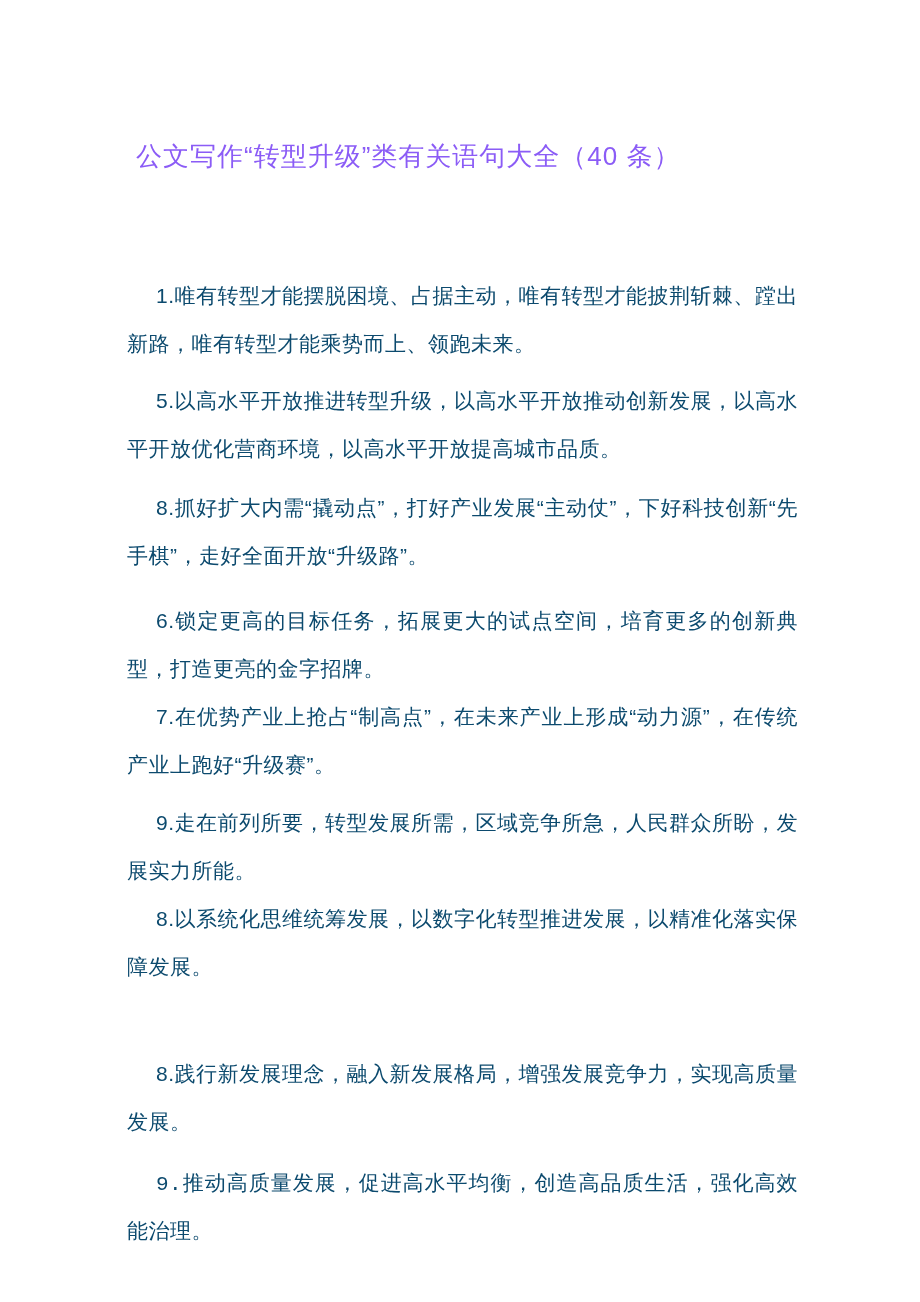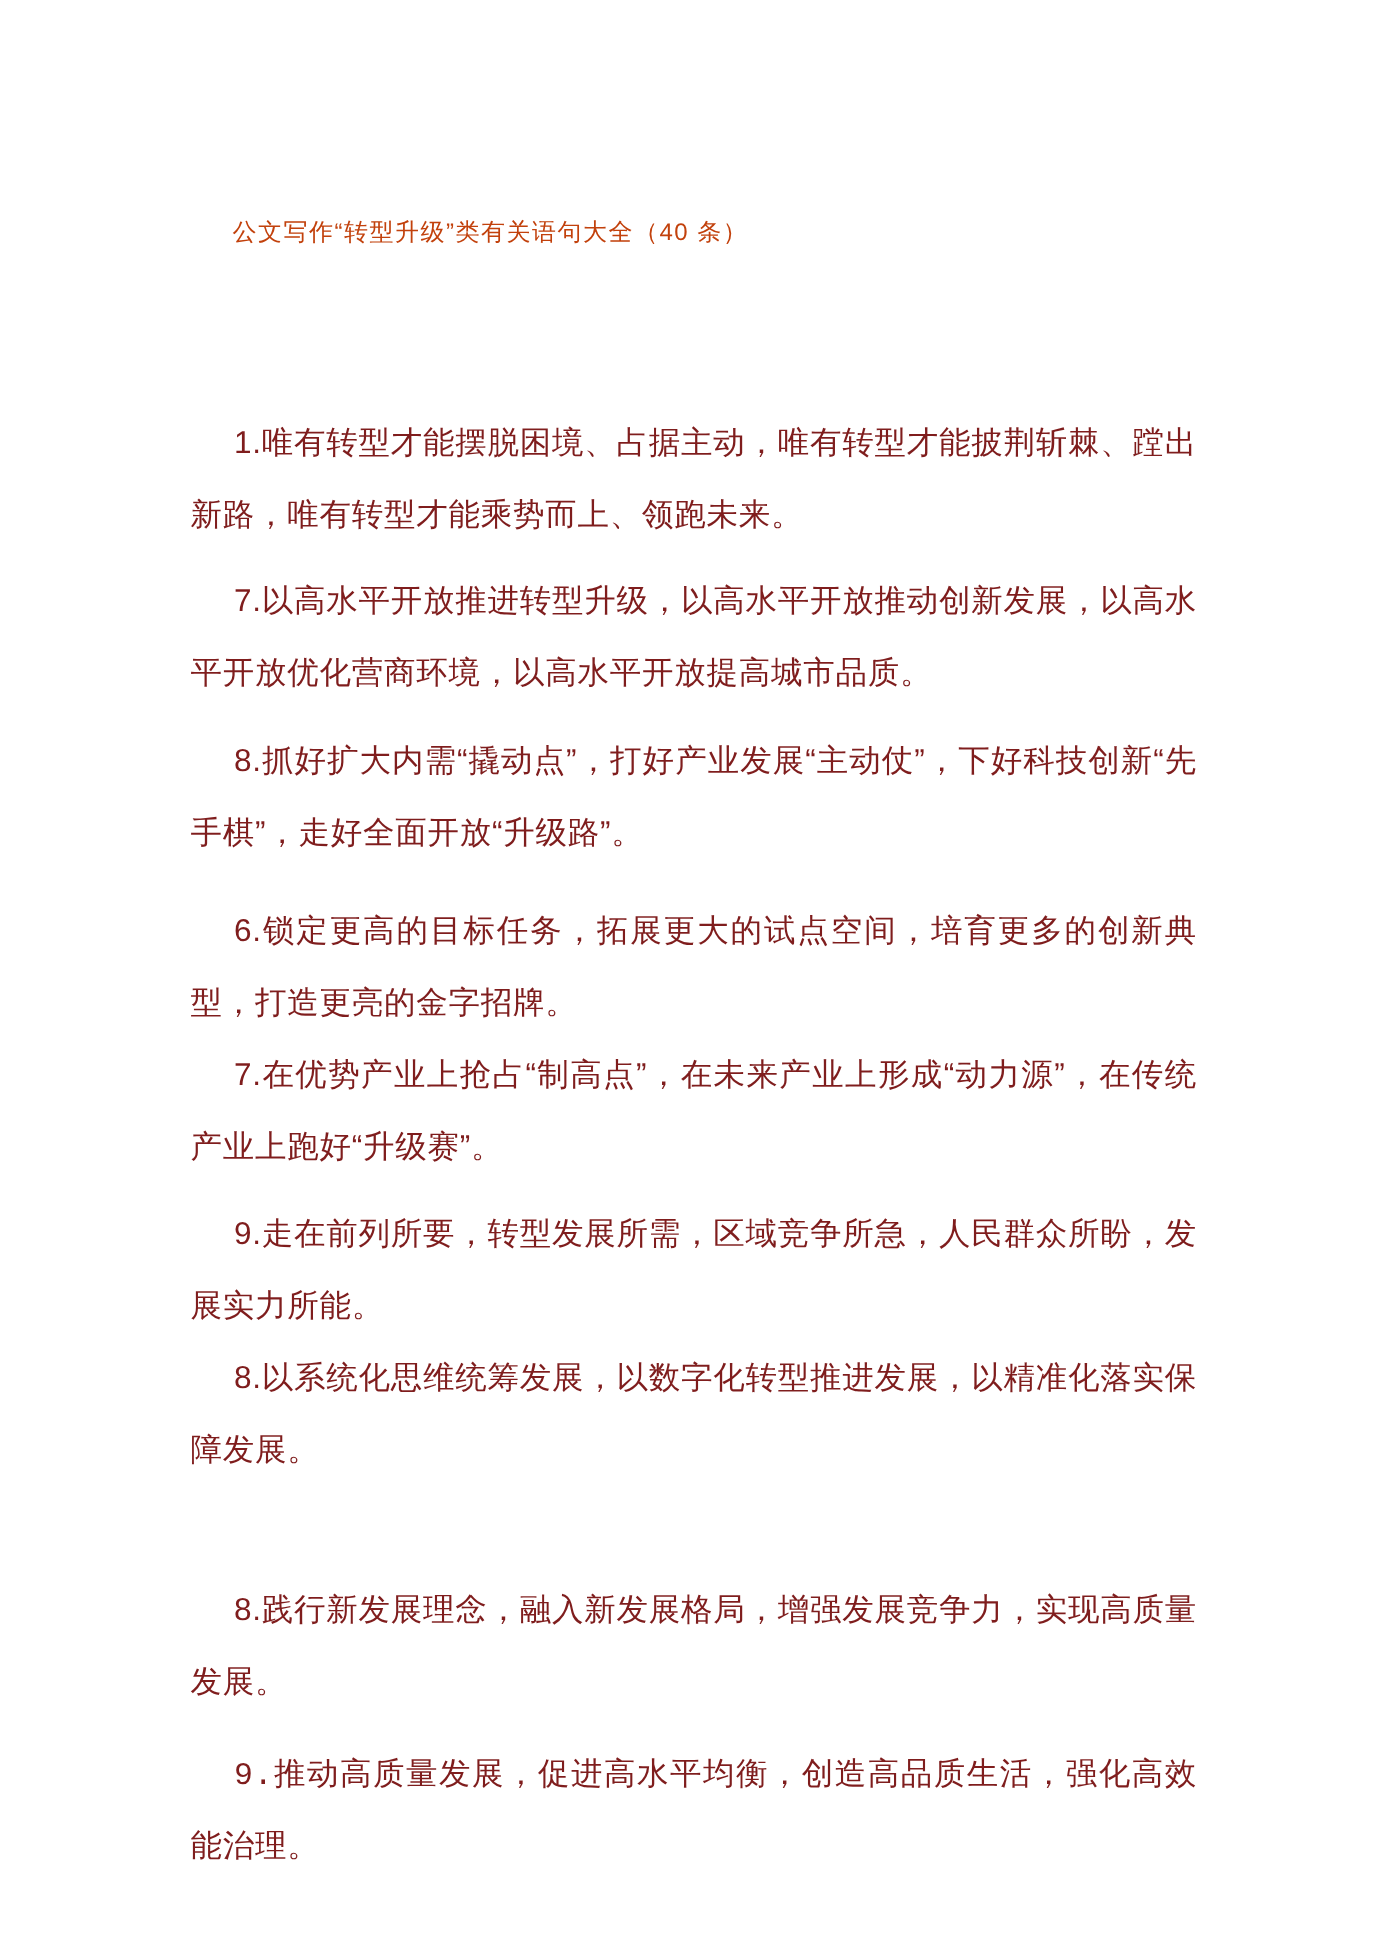--- a/index.html
+++ b/index.html
@@ -14,32 +14,32 @@
     font-family: "Liberation Sans", "DejaVu Sans", sans-serif;
   }
   .page {
     box-sizing: border-box;
     width: 920px;
     height: 1302px;
     padding: 0 122px 0 127px;
     background: #ffffff;
   }
   .doc-title {
-    margin: 139px 0 0 28px;
-    font-size: 16px;
+    margin: 139px 0 0 9px;
+    font-size: 26px;
     line-height: 34px;
     font-weight: 400;
-    color: #c2410c;
+    color: #8b5cf6;
     letter-spacing: 1px;
   }
   .para {
     margin: 0;
     font-size: 21px;
     line-height: 48px;
-    color: #7f1d1d;
+    color: #0c4a6e;
     text-align: justify;
     text-indent: 29px;
     letter-spacing: 0.5px;
   }
   .mt-p1 { margin-top: 99px; }
   .mt-p2 { margin-top: 9px; }
   .mt-p3 { margin-top: 11px; }
   .mt-p4 { margin-top: 17px; }
   .mt-p5 { margin-top: 0px; }
   .mt-p6 { margin-top: 10px; }
@@ -47,21 +47,21 @@
   .mt-p8 { margin-top: 59px; }
   .mt-p9 { margin-top: 15px; font-family: Liberation Mono, monospace; }
 </style>
 </head>
 <body>
 
 <div class="page">
   <h1 class="doc-title">公文写作“转型升级”类有关语句大全（40 条）</h1>
 
   <p class="para mt-p1">1.唯有转型才能摆脱困境、占据主动，唯有转型才能披荆斩棘、蹚出新路，唯有转型才能乘势而上、领跑未来。</p>
-  <p class="para mt-p2">7.以高水平开放推进转型升级，以高水平开放推动创新发展，以高水平开放优化营商环境，以高水平开放提高城市品质。</p>
+  <p class="para mt-p2">5.以高水平开放推进转型升级，以高水平开放推动创新发展，以高水平开放优化营商环境，以高水平开放提高城市品质。</p>
   <p class="para mt-p3">8.抓好扩大内需“撬动点”，打好产业发展“主动仗”，下好科技创新“先手棋”，走好全面开放“升级路”。</p>
   <p class="para mt-p4">6.锁定更高的目标任务，拓展更大的试点空间，培育更多的创新典型，打造更亮的金字招牌。</p>
   <p class="para mt-p5">7.在优势产业上抢占“制高点”，在未来产业上形成“动力源”，在传统产业上跑好“升级赛”。</p>
   <p class="para mt-p6">9.走在前列所要，转型发展所需，区域竞争所急，人民群众所盼，发展实力所能。</p>
   <p class="para mt-p7">8.以系统化思维统筹发展，以数字化转型推进发展，以精准化落实保障发展。</p>
   <p class="para mt-p8">8.践行新发展理念，融入新发展格局，增强发展竞争力，实现高质量发展。</p>
   <p class="para mt-p9">9.推动高质量发展，促进高水平均衡，创造高品质生活，强化高效能治理。</p>
 </div>
 
 </body></html>

